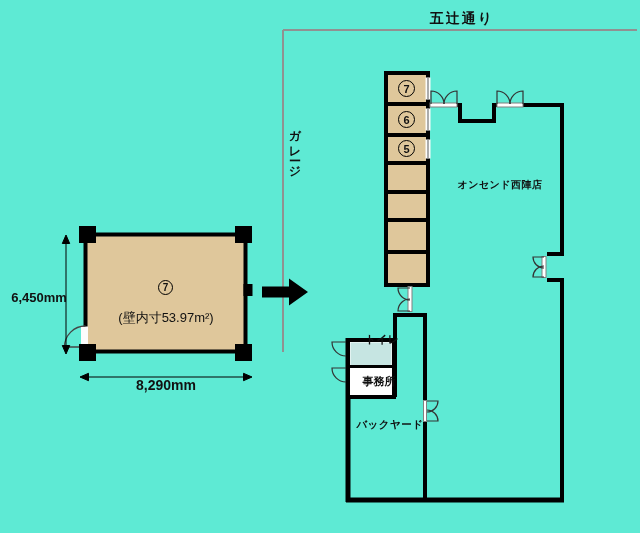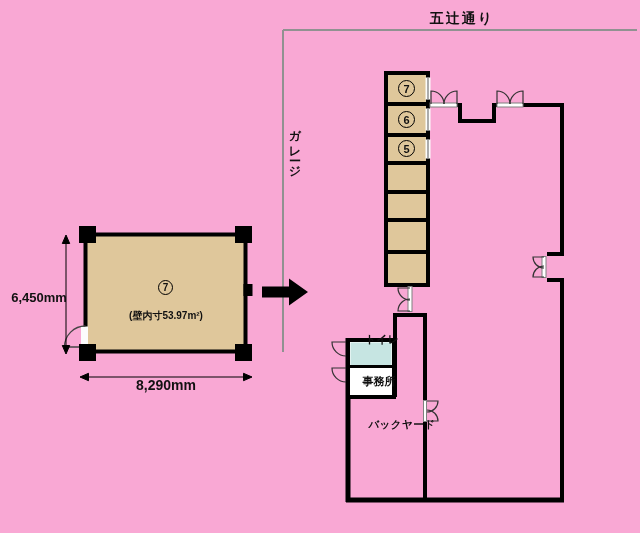--- a/index.html
+++ b/index.html
@@ -1,28 +1,28 @@
 <!DOCTYPE html>
 <html><head>
 <meta charset="utf-8">
 <style>
   html,body{margin:0;padding:0;background:#fcfcfc;}
-  #page{position:relative;width:640px;height:533px;background:#f9a8d4;overflow:hidden;
+  #page{position:relative;width:640px;height:533px;background:#5eead4;overflow:hidden;
         font-family:"Liberation Sans","DejaVu Sans",sans-serif;color:#111;}
   #linework{position:absolute;left:0;top:0;}
   .lbl{position:absolute;text-align:center;font-weight:600;white-space:nowrap;}
   .street{font-size:14px;letter-spacing:2px;}
   .garage{writing-mode:vertical-rl;text-orientation:upright;font-size:12px;letter-spacing:3px;font-weight:600;}
   .store{font-size:10px;letter-spacing:0.5px;}
   .room{font-size:11px;}
   .backyard{font-size:10.5px;letter-spacing:0.5px;}
   .dim{font-size:13px;font-weight:600;}
   .dimw{font-size:14px;font-weight:600;}
   .area{font-size:13px;font-weight:600;}
-  .warea{font-size:10px;font-weight:700;}
+  .warea{font-size:13px;font-weight:400;}
   .circ{position:absolute;box-sizing:border-box;border:1.4px solid #000;border-radius:50%;
         display:flex;align-items:center;justify-content:center;font-weight:600;background:transparent;}
   .circ.big{width:17px;height:17px;font-size:11px;}
   .circ.small{width:15px;height:15px;font-size:10px;}
 </style>
 </head>
 <body>
 
 <div id="page">
 
@@ -121,16 +121,17 @@
 
   <span class="circ small" style="left:158px;top:280px;">7</span>
   <div class="lbl warea" style="left:96px;top:309px;width:140px;">(壁内寸53.97m²)</div>
   <div class="lbl dim" style="left:8px;top:290px;width:62px;">6,450mm</div>
   <div class="lbl dimw" style="left:126px;top:377px;width:80px;">8,290mm</div>
 
   <span class="circ big" style="left:398px;top:80px;">7</span>
   <span class="circ big" style="left:398px;top:111px;">6</span>
   <span class="circ big" style="left:398px;top:140px;">5</span>
 
+  <div class="lbl store" style="left:450px;top:178px;width:100px;">オンセンド西陣店</div>
   <div class="lbl room" style="left:350px;top:332px;width:64px;">トイレ</div>
   <div class="lbl room" style="left:356px;top:374px;width:46px;">事務所</div>
-  <div class="lbl backyard" style="left:364px;top:418px;width:76px;">バックヤード</div>
+  <div class="lbl backyard" style="left:352px;top:418px;width:76px;">バックヤード</div>
 </div>
 
 </body></html>

